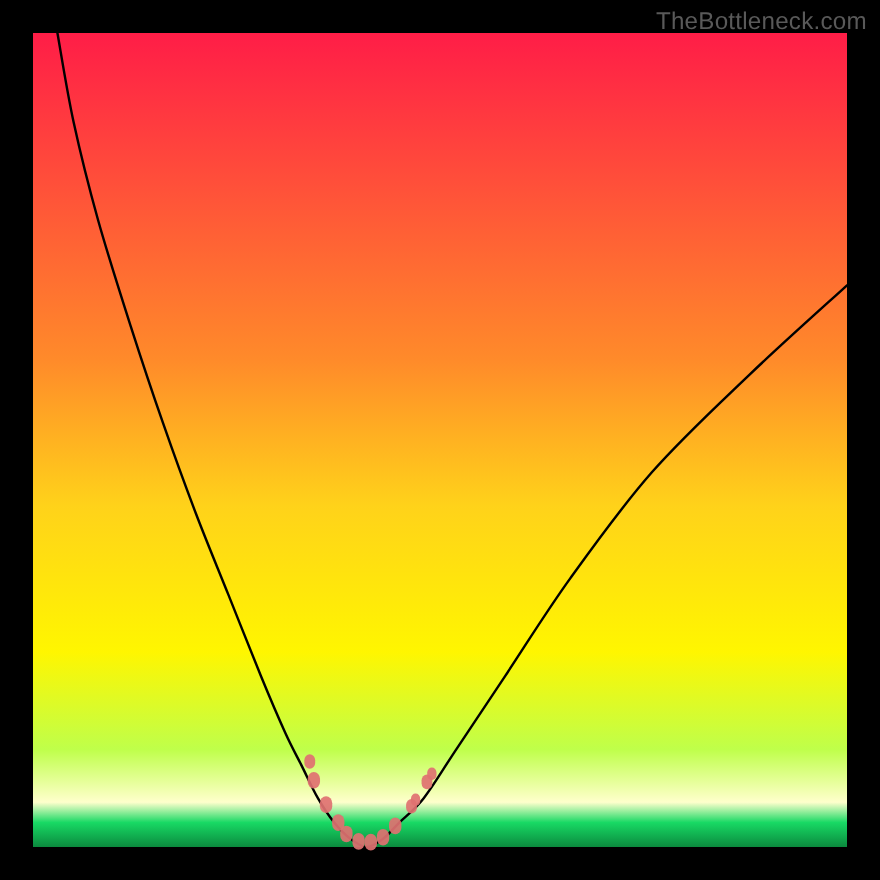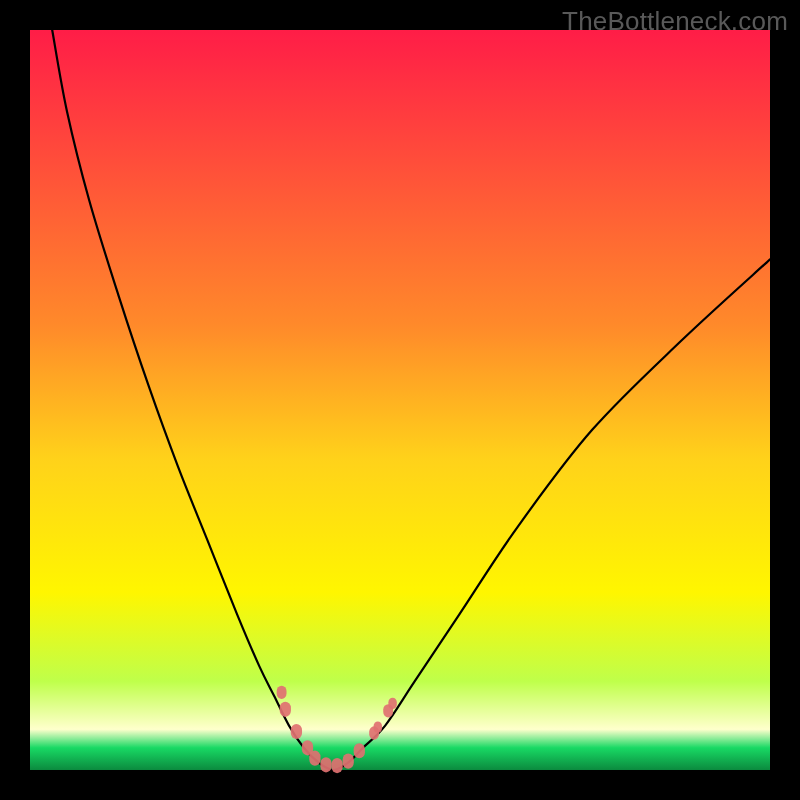--- a/index.html
+++ b/index.html
@@ -13,21 +13,21 @@
     width: 800px;
     height: 800px;
     background: #000;
     position: relative;
   }
   .watermark {
     position: absolute;
     top: 6px;
     right: 12px;
     font-family: Arial, Helvetica, sans-serif;
-    font-size: 26px;
+    font-size: 22px;
     color: #595959;
     font-weight: 500;
     letter-spacing: 0.2px;
   }
   svg { display: block; }
   .plot-area rect.bg { }
   .curve-main {
     stroke: #000;
     stroke-width: 2.2;
     fill: none;

